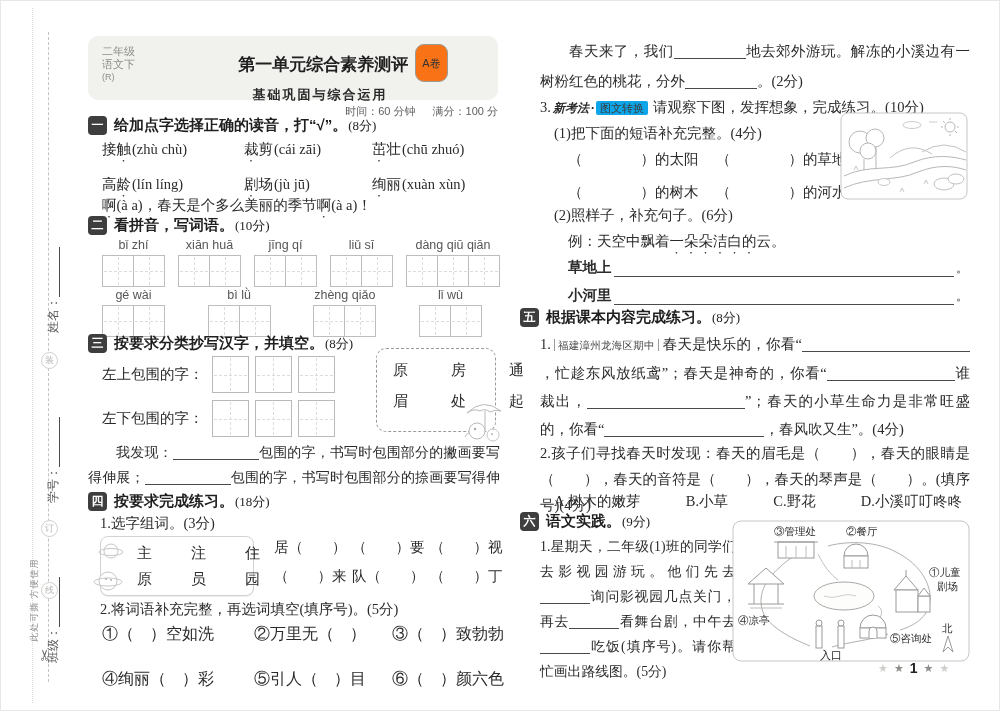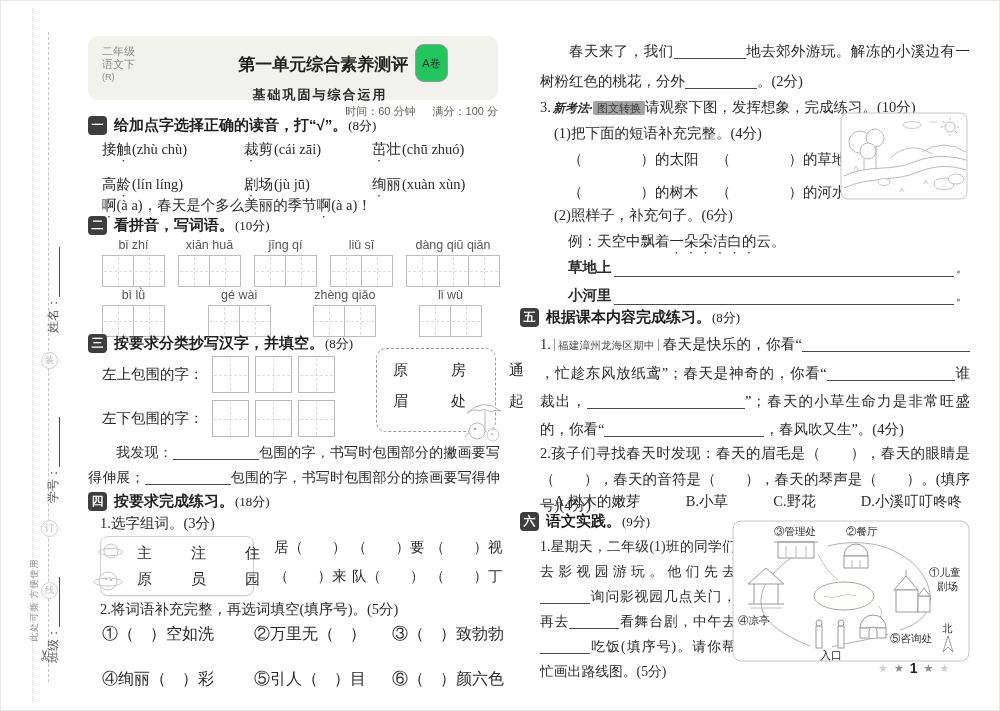--- a/index.html
+++ b/index.html
@@ -21,21 +21,21 @@
   .col-l{position:absolute;left:88px;top:0;width:412px;height:711px;}
   .col-r{position:absolute;left:540px;top:0;width:430px;height:711px;}
   
   .hbox{position:absolute;left:0;top:36px;width:410px;height:64px;background:#f1f1ee;border-radius:10px;}
   .hb-left{position:absolute;left:14px;top:9px;font-family:"Liberation Sans","DejaVu Sans",sans-serif;
            font-size:11px;line-height:13px;color:#8d8d8a;}
   .hb-ed{font-size:9px;}
   .hb-center{position:absolute;left:70px;right:16px;top:8px;text-align:center;}
   .hb-title{font-family:"Liberation Sans","DejaVu Sans",sans-serif;font-weight:bold;font-size:17px;color:#1f1f1f;margin-left:46px;}
   .hb-badge{display:inline-block;margin-left:7px;border:1px solid #9a9a97;border-radius:9px;padding:10px 6px;
-            font-family:"Liberation Sans","DejaVu Sans",sans-serif;font-size:11px;line-height:16px;color:#333;vertical-align:3px;background:#22c55e;}
+            font-family:"Liberation Sans","DejaVu Sans",sans-serif;font-size:11px;line-height:16px;color:#333;vertical-align:3px;background:#f97316;}
   .hb-sub{margin-top:4px;font-family:"Liberation Sans","DejaVu Sans",sans-serif;font-weight:bold;font-size:13px;letter-spacing:2px;color:#2a2a2a;}
   .meta{position:absolute;right:2px;top:104px;font-family:"Liberation Sans","DejaVu Sans",sans-serif;font-size:11px;color:#5e5e5c;}
   .meta span{margin-left:14px;}
   
   .sec{position:absolute;display:flex;align-items:center;font-family:"Liberation Sans","DejaVu Sans",sans-serif;
        font-weight:bold;font-size:15px;color:#1f1f1f;white-space:nowrap;}
   .snum{display:inline-block;flex:none;width:19px;height:19px;background:#3e3e3e;color:#fff;border-radius:4px;
         text-align:center;line-height:19px;font-size:12px;margin-right:7px;}
   .spts{font-weight:normal;font-size:13px;font-family:"Liberation Serif","DejaVu Serif",serif;margin-left:1px;}
   .qline{position:absolute;font-size:14.5px;white-space:nowrap;}
@@ -64,22 +64,22 @@
   .dashbox{border:1px dashed #9a9a98;border-radius:10px;background:#fff;}
   .dashrow{font-size:15px;letter-spacing:14px;padding-left:16px;margin-top:12px;white-space:nowrap;}
   .litebox{border:1px solid #d2d2cf;border-radius:8px;background:#fff;box-shadow:0 1px 0 #eee;}
   .literow{font-size:15px;letter-spacing:12px;padding-left:36px;margin-top:7px;white-space:nowrap;}
   .igrid{display:grid;}
   
   .para{position:absolute;font-size:14.5px;line-height:29px;text-align:justify;}
   .indent{text-indent:2em;}
   .src-tag{font-size:10.5px;color:#4a4a4a;border-left:1px solid #9b9b99;border-right:1px solid #9b9b99;
            padding:0 3px;margin:0 4px 0 1px;font-family:"Liberation Sans","DejaVu Sans",sans-serif;}
-  .nk-a{font-style:italic;font-weight:bold;font-size:12px;font-family:Liberation Sans, sans-serif;}
-  .nk-b{font-size:11px;background:#a3a3a3;padding:1px 4px;border-radius:2px;
+  .nk-a{font-style:italic;font-weight:bold;font-size:12px;font-family:Liberation Mono, monospace;}
+  .nk-b{font-size:11px;background:#0ea5e9;padding:1px 4px;border-radius:2px;margin-right:5px;
         font-family:"Liberation Sans","DejaVu Sans",sans-serif;color:#3a3a3a;}
   .fill-line{display:flex;align-items:flex-end;font-weight:bold;}
   .fill-line .grow{flex:1;margin:0 2px;}
   .endp{color:#8b8b89;font-size:12px;}
   
   .optrow{display:flex;justify-content:space-between;font-size:14.5px;white-space:nowrap;}
   .footer{position:absolute;left:878px;top:660px;font-size:13px;display:flex;align-items:center;gap:6px;
           font-family:"Liberation Sans","DejaVu Sans",sans-serif;}
   .st{font-size:11px;}
   .st.l{color:#cfcfcc;} .st.d{color:#8e8e8b;}
@@ -184,28 +184,28 @@
           <span class="pylab">dàng qiū qiān</span>
           <div class="tzg">
             <div class="cell"></div>
             <div class="cell"></div>
             <div class="cell"></div>
           </div>
         </div>
     </div>
     <div class="abs pyrow" style="top:288px;left:14px;width:380px">
       <div class="pygrp">
+          <span class="pylab">gé  wài</span>
+          <div class="tzg">
+            <div class="cell"></div>
+            <div class="cell"></div>
+          </div>
+        </div>
+      <div class="pygrp">
           <span class="pylab">bì  lǜ</span>
-          <div class="tzg">
-            <div class="cell"></div>
-            <div class="cell"></div>
-          </div>
-        </div>
-      <div class="pygrp">
-          <span class="pylab">gé  wài</span>
           <div class="tzg">
             <div class="cell"></div>
             <div class="cell"></div>
           </div>
         </div>
       <div class="pygrp">
           <span class="pylab">zhèng qiǎo</span>
           <div class="tzg">
             <div class="cell"></div>
             <div class="cell"></div>

